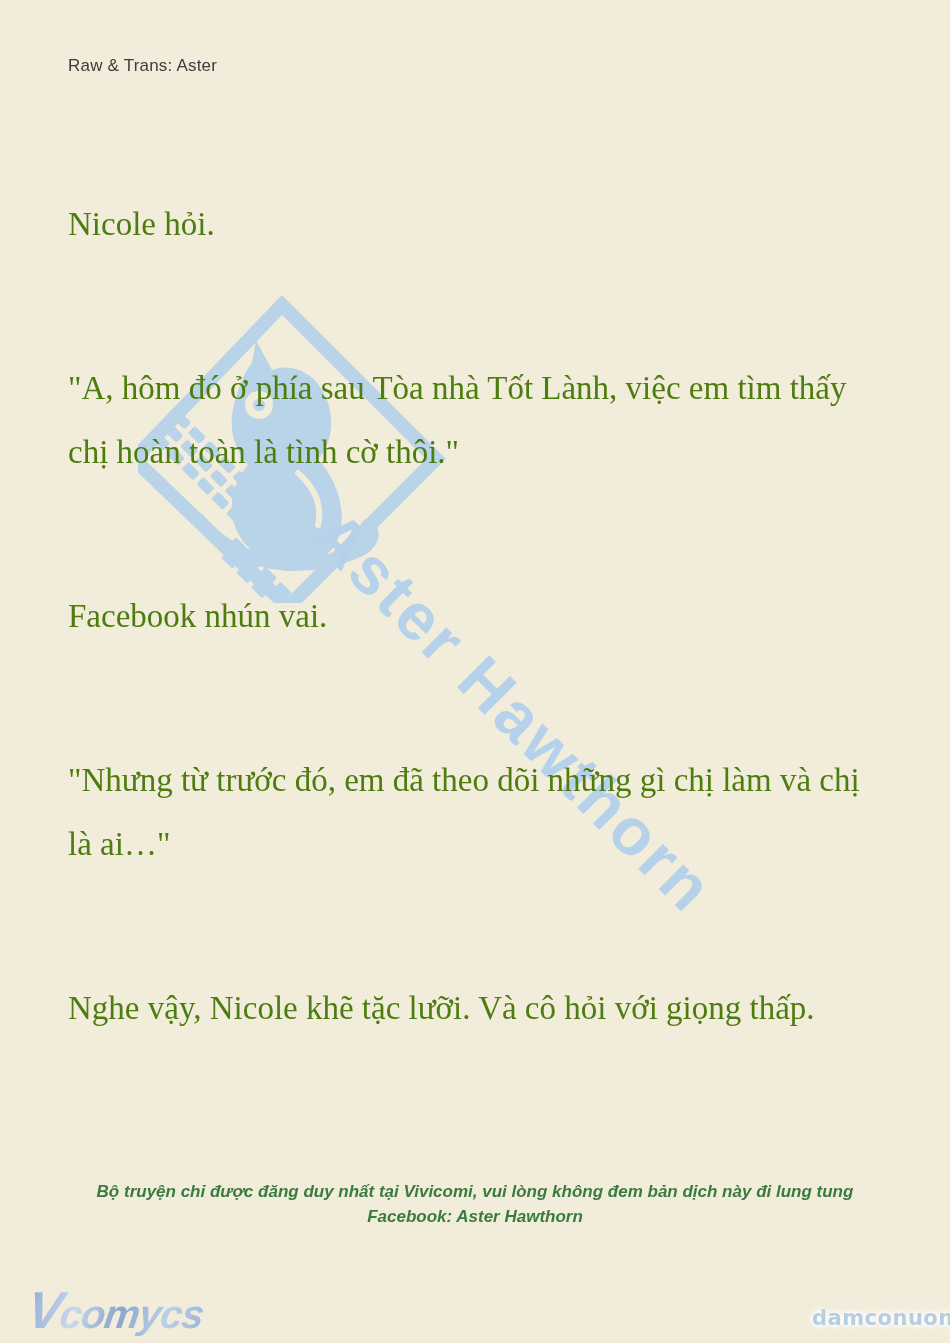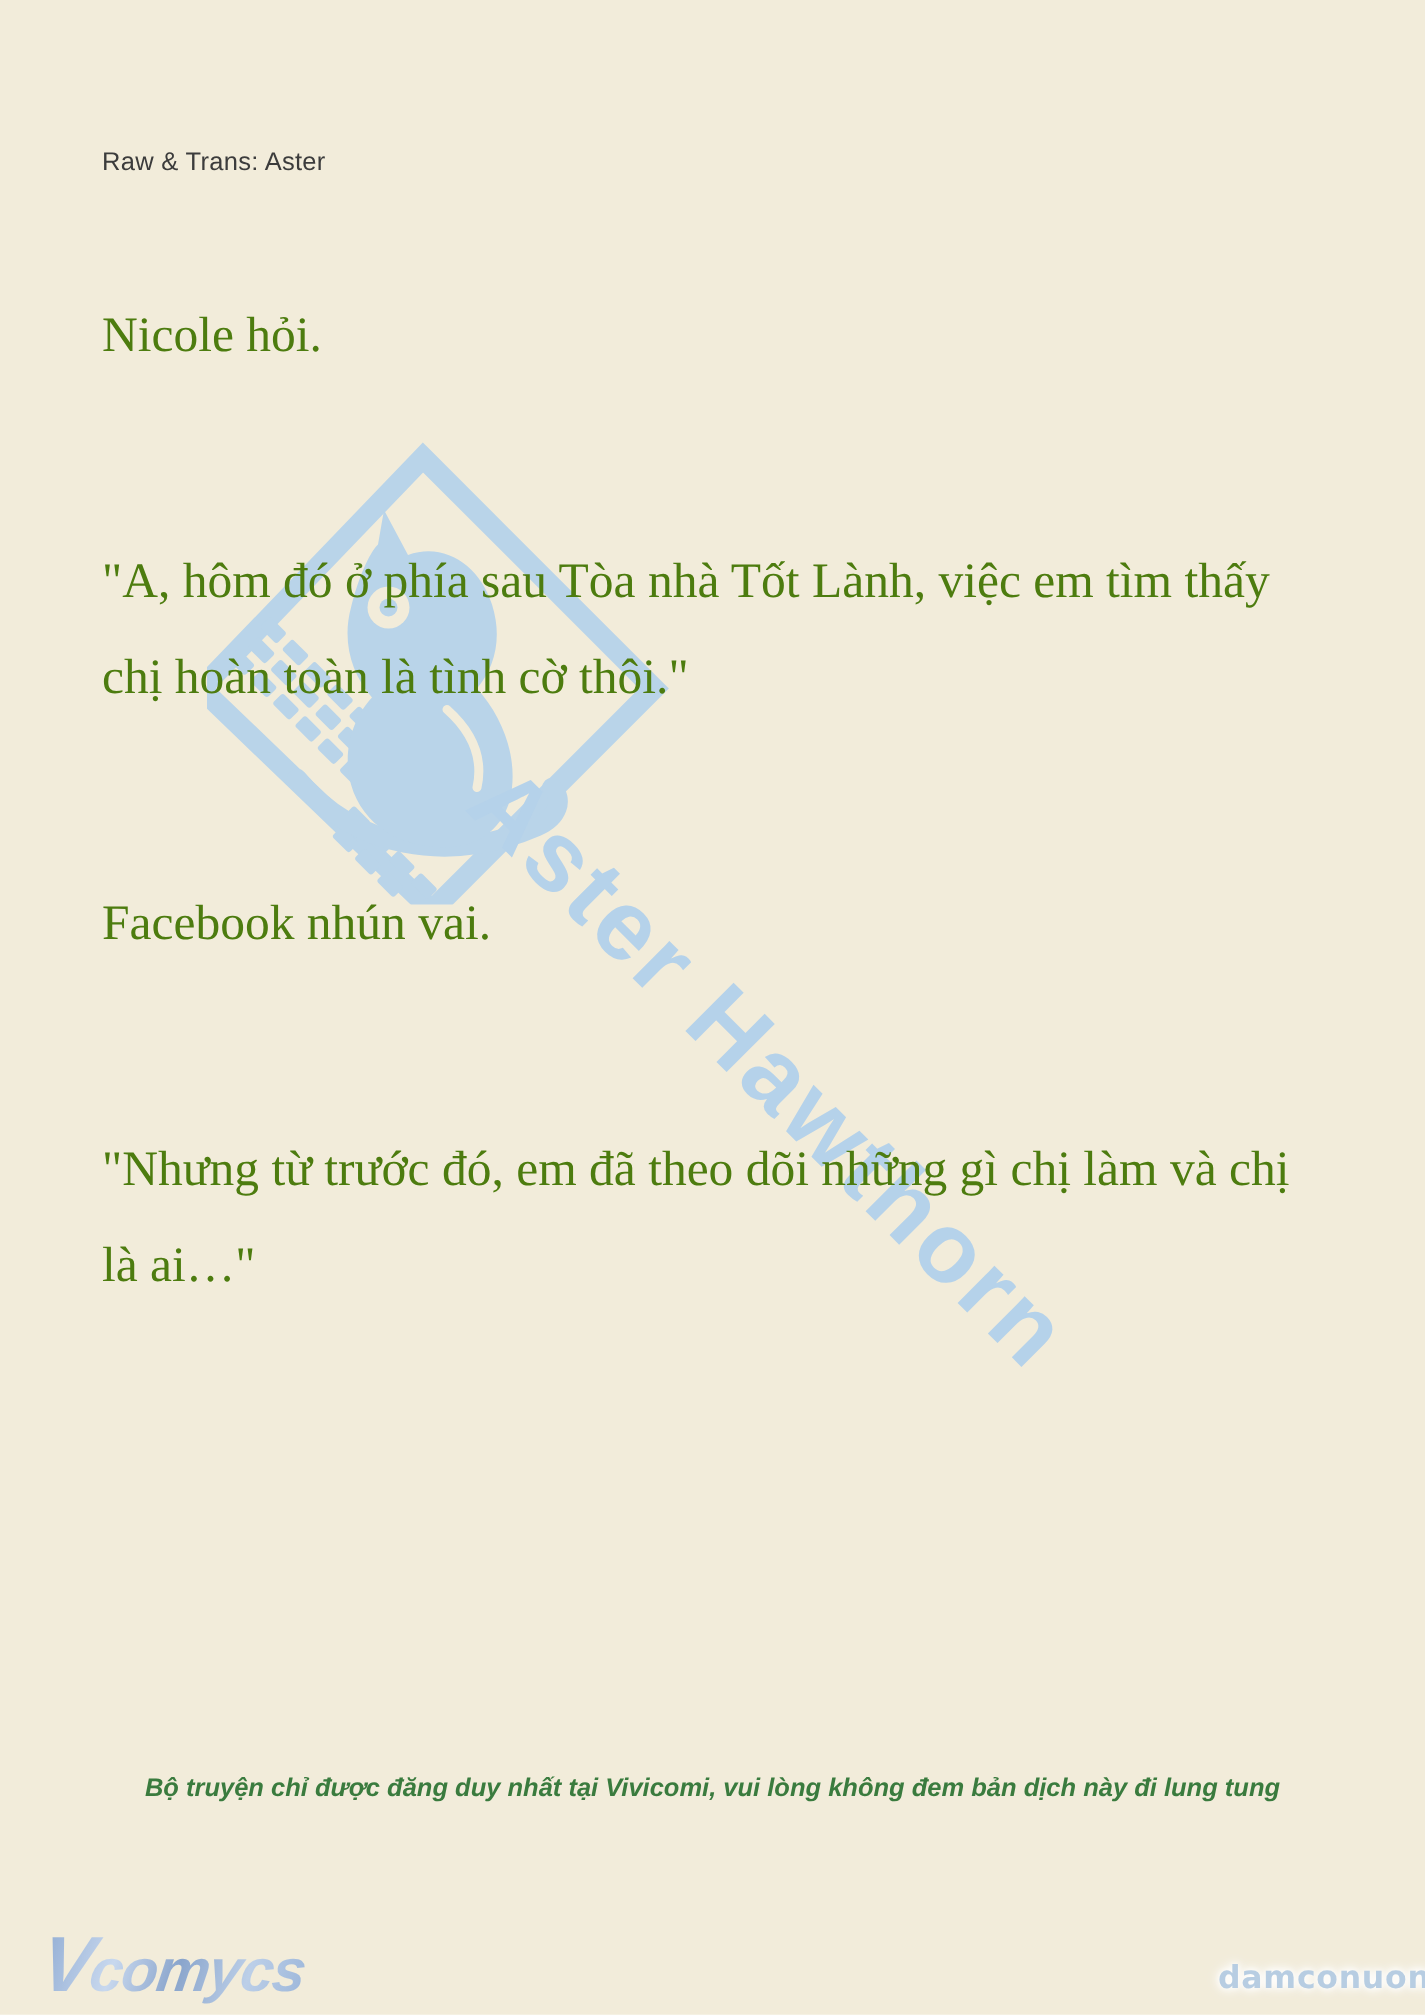--- a/index.html
+++ b/index.html
@@ -8,21 +8,20 @@
     width:950px;height:1343px;
     background:#f2ecda;
     overflow:hidden;
     font-family:"Liberation Serif", serif;
   }
   .credit-header{
     position:absolute;left:68px;top:56px;
     font-family:"Liberation Sans", sans-serif;
     font-size:17px;color:#3c3c3c;letter-spacing:0.2px;
     z-index:3;
-    margin-top:42px;
   }
   .wm-logo{
     position:absolute;left:138px;top:293px;
     width:310px;height:310px;z-index:1;
   }
   .wm-text{
     position:absolute;left:352px;top:496px;
     font-family:"Liberation Sans", sans-serif;
     font-weight:bold;font-size:66px;letter-spacing:3px;
     color:#b5d2ea;white-space:nowrap;
@@ -119,24 +118,26 @@
     <path d="M160,180 C178,196 184,214 180,232" fill="none" stroke="#f2ecda" stroke-width="6" stroke-linecap="round"></path>
   </svg>
 
   <div class="wm-text">Aster Hawthorn</div>
 
   <div class="story">
     <p>Nicole hỏi.</p>
     <p>"A, hôm đó ở phía sau Tòa nhà Tốt Lành, việc em tìm thấy chị hoàn toàn là tình cờ thôi."</p>
     <p>Facebook nhún vai.</p>
     <p>"Nhưng từ trước đó, em đã theo dõi những gì chị làm và chị là ai…"</p>
+    <p>Nghe vậy, Nicole khẽ tặc lưỡi. Và cô hỏi với giọng thấp.</p>
   </div>
 
   <div class="footer-notice">
     <div>Bộ truyện chỉ được đăng duy nhất tại Vivicomi, vui lòng không đem bản dịch này đi lung tung</div>
+    <div>Facebook: Aster Hawthorn</div>
   </div>
 
   <div class="vcomycs">
     <span class="initial">V</span><span class="rest">comycs</span>
   </div>
 
   <div class="damconuong">damconuong</div>
 
 </div>
 

